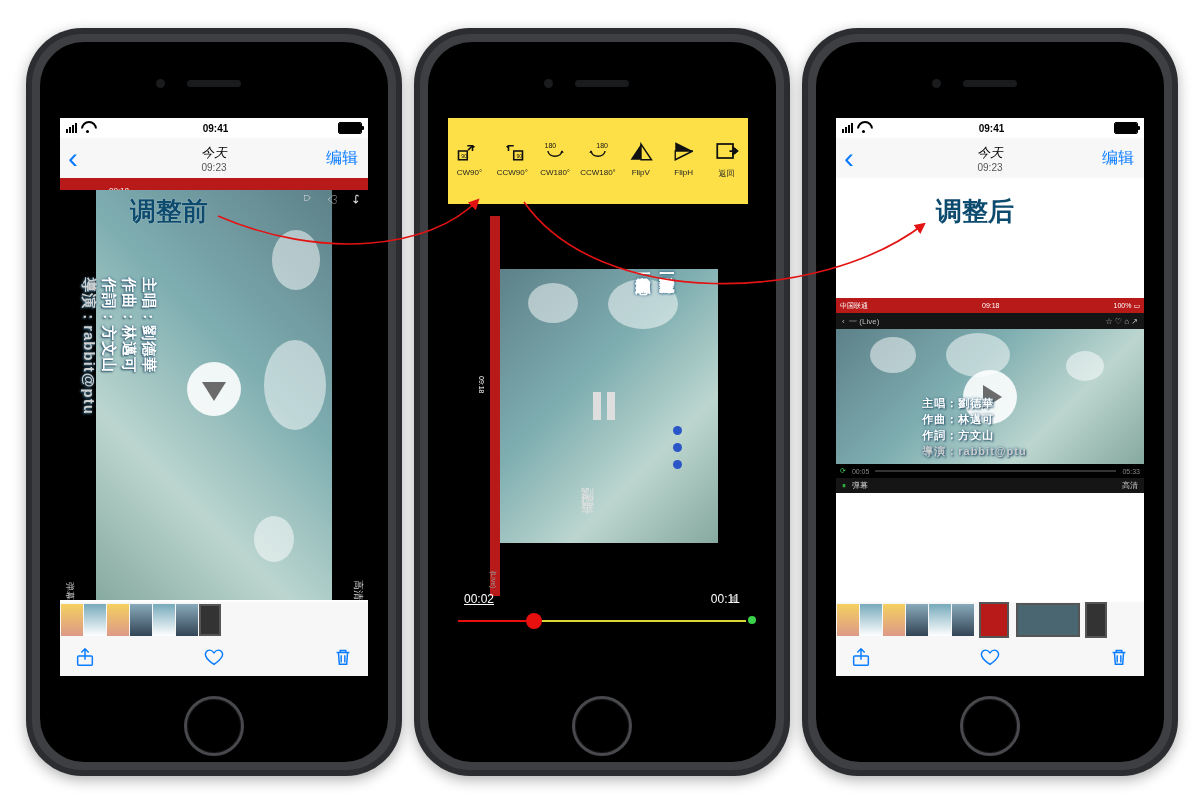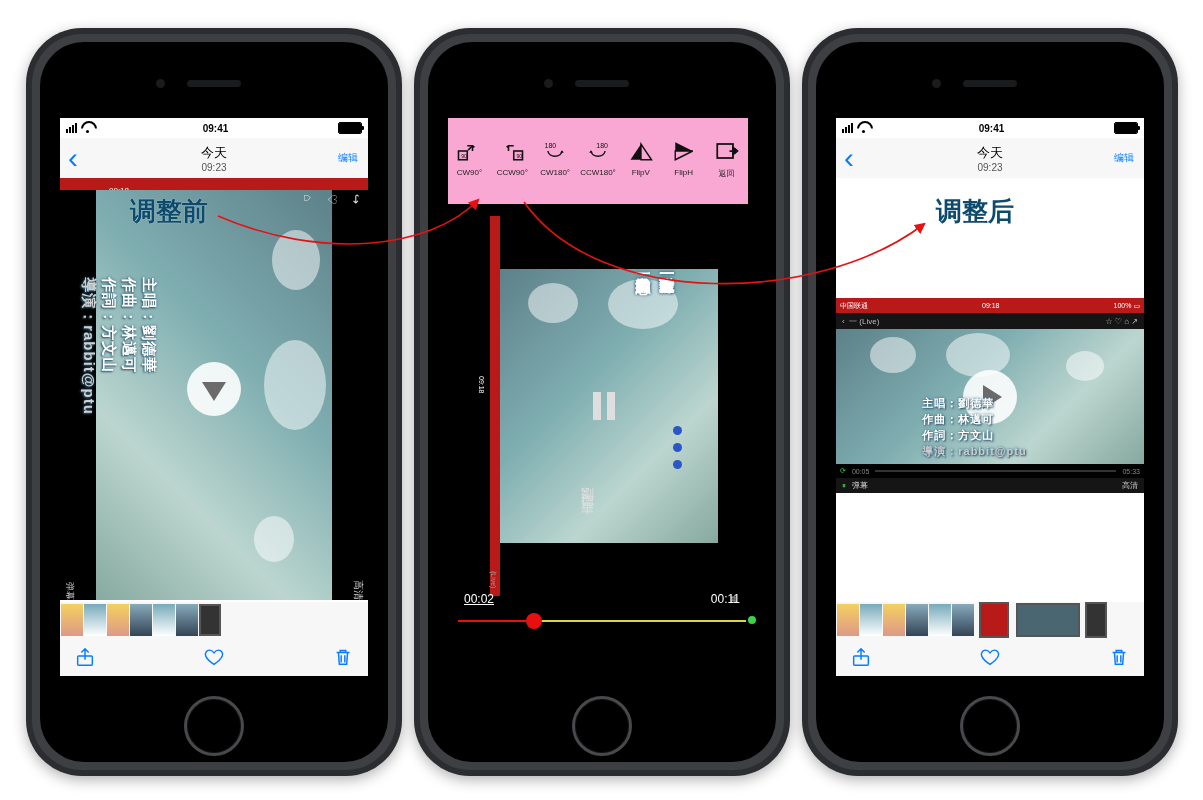--- a/index.html
+++ b/index.html
@@ -26,23 +26,23 @@
   .wifi::before{content:"";position:absolute;width:12px;height:12px;border:2px solid #000;border-radius:50%;clip-path:polygon(0 0,100% 0,100% 50%,0 50%);top:-3px;}
   .wifi::after{content:"";position:absolute;width:3px;height:3px;background:#000;border-radius:50%;top:6px;left:5px;}
   .batt{width:22px;height:10px;border:1px solid #000;border-radius:2px;position:relative;}
   .batt::after{content:"";position:absolute;right:-3px;top:3px;width:2px;height:4px;background:#000;border-radius:0 1px 1px 0;}
   .batt i{display:block;height:100%;width:100%;background:#000;border-radius:1px;}
 
   
   .navbar{height:40px;background:#f7f7f8;border-bottom:1px solid #d8d8d8;display:flex;align-items:center;position:relative;}
   .navbar .back{color:#0a7cff;font-size:30px;font-weight:300;padding:0 8px;line-height:1;}
   .navbar .title{position:absolute;left:0;right:0;text-align:center;font-size:13px;}
-  .navbar .title .t1{font-weight:400;}
+  .navbar .title .t1{font-weight:400;font-style:italic;}
   .navbar .title .t2{font-size:10px;color:#555;}
-  .navbar .edit{position:absolute;right:10px;color:#0a7cff;font-size:10px;}
+  .navbar .edit{position:absolute;right:10px;color:#0a7cff;font-size:16px;}
 
   
   .vidwrap{position:absolute;top:60px;left:0;right:0;bottom:76px;background:#000;overflow:hidden;}
   .rotvid{position:absolute;left:50%;top:50%;width:430px;height:310px;transform:translate(-50%,-50%) rotate(90deg);}
   .sideinfo{position:absolute;left:0;top:0;width:16px;height:100%;background:#b81a1a;}
   .sideinfo span{position:absolute;color:#fff;font-size:8px;transform:rotate(-90deg);transform-origin:0 0;top:260px;left:12px;white-space:nowrap;}
   .mvcore{position:absolute;left:16px;right:0;top:12%;bottom:12%;background:linear-gradient(135deg,#5d8189,#7faeb1 40%,#bcd6cf 70%,#86a99f);overflow:hidden;}
   .spot{position:absolute;border-radius:50%;background:rgba(255,255,255,.5);}
   .playbig{position:absolute;left:50%;top:50%;width:54px;height:54px;border-radius:50%;background:rgba(255,255,255,.88);transform:translate(-50%,-50%);display:flex;align-items:center;justify-content:center;}
   .playbig::after{content:"";border-left:19px solid #6b6b6b;border-top:12px solid transparent;border-bottom:12px solid transparent;margin-left:5px;}
@@ -74,21 +74,21 @@
   .thumbs .th.c{background:linear-gradient(#8ab,#345);}
   .thumbs .th.d{background:#333;}
   .thumbs .th.wide{width:60px;height:30px;background:#4a6670;border:2px solid #555;margin-left:6px;}
   .thumbs .th.wide2{width:26px;height:32px;background:#b81a1a;border:2px solid #555;margin-left:4px;}
 
   
   .bbar{position:absolute;bottom:0;left:0;right:0;height:38px;background:#f7f7f8;display:flex;justify-content:space-between;align-items:center;padding:0 14px;}
   .bbar svg{width:22px;height:22px;}
 
   
-  .rotbar{position:absolute;top:0;left:0;right:8px;height:86px;background:#f9a8d4;display:flex;justify-content:space-around;align-items:flex-start;padding-top:20px;}
+  .rotbar{position:absolute;top:0;left:0;right:8px;height:86px;background:#fde047;display:flex;justify-content:space-around;align-items:flex-start;padding-top:20px;}
   .rb{display:flex;flex-direction:column;align-items:center;font-size:8px;color:#222;width:42px;}
   .rb svg{width:28px;height:26px;}
   .rb span{margin-top:4px;}
 
   .p2main{position:absolute;top:86px;left:0;right:0;bottom:0;background:#000;}
   .pausebars{position:absolute;left:50%;top:50%;transform:translate(-50%,-50%);display:flex;gap:6px;}
   .pausebars i{width:8px;height:28px;background:#dedede;display:block;}
   .lyr{position:absolute;writing-mode:vertical-rl;color:#fff;text-shadow:0 0 3px #3a6d8b;font-size:15px;font-weight:600;top:50px;}
   .lyr.l1{right:42px;} .lyr.l2{right:66px;}
   .cname{position:absolute;writing-mode:vertical-rl;color:#e0e0e0;font-size:13px;top:260px;left:88px;letter-spacing:2px;}

